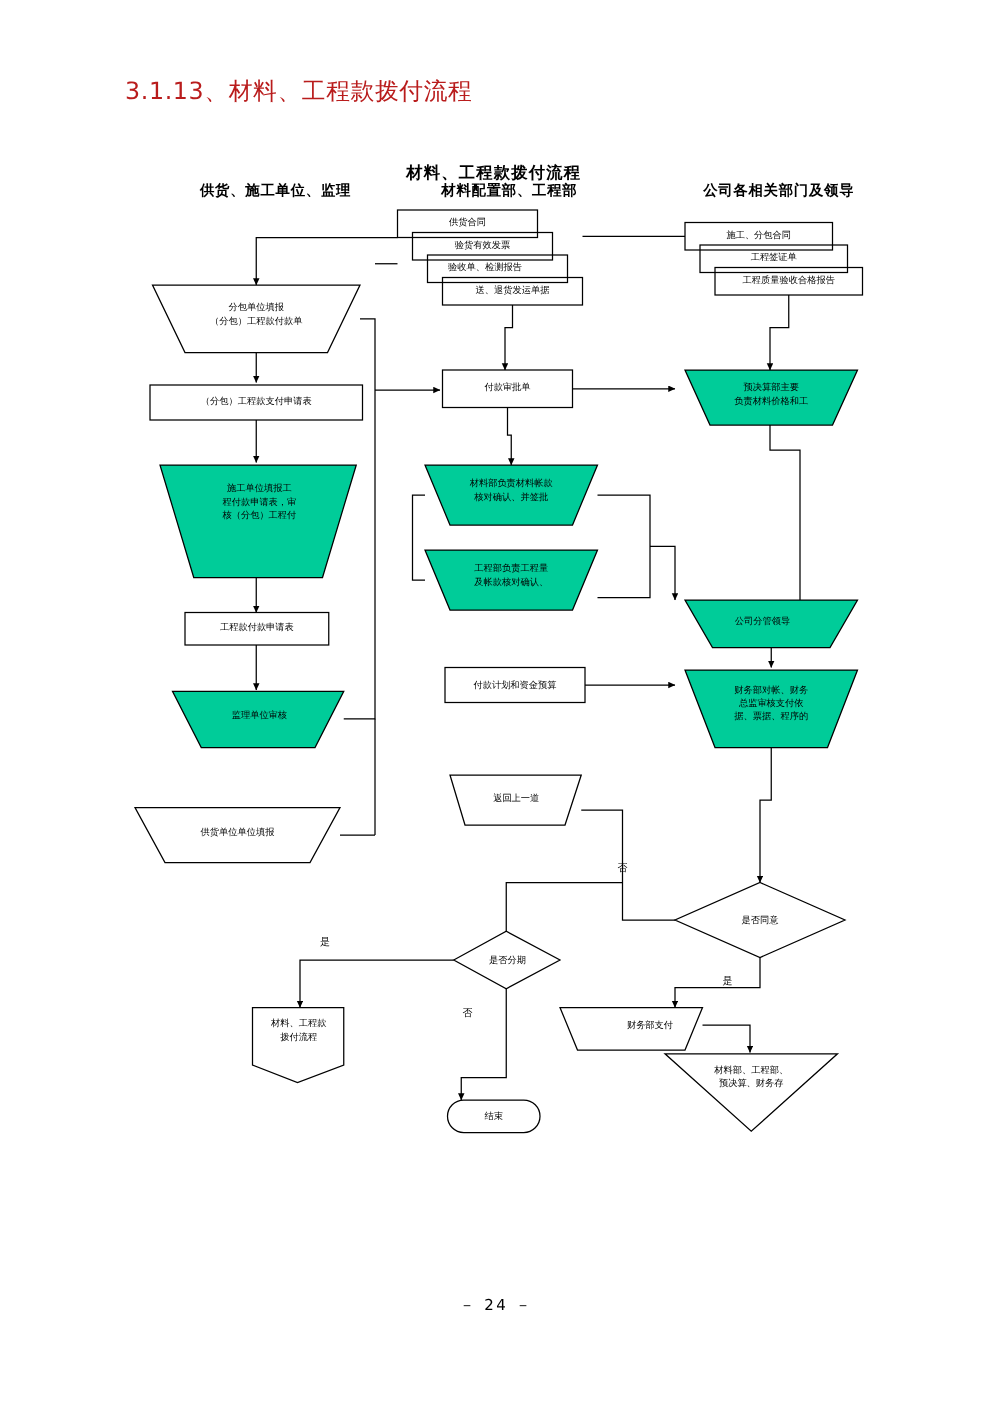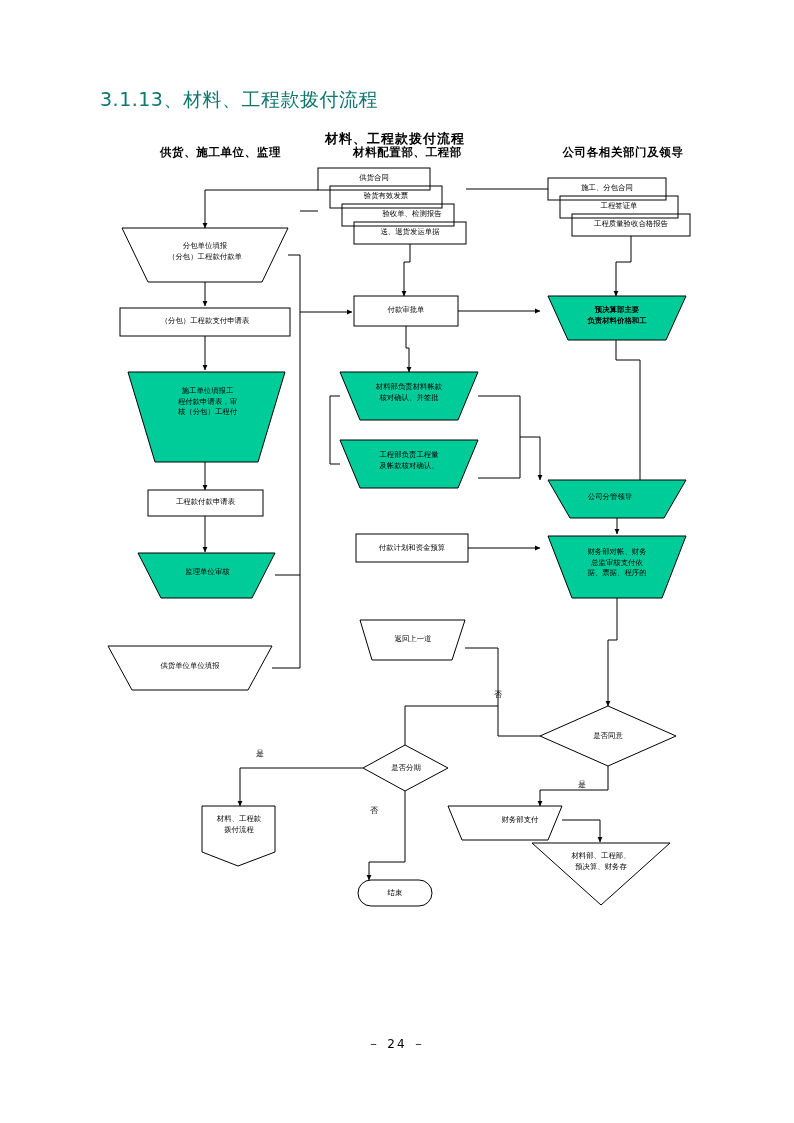--- a/index.html
+++ b/index.html
@@ -5,22 +5,22 @@
   html,body{margin:0;padding:0;background:#ffffff;}
   body{
     width:794px;height:1123px;position:relative;overflow:hidden;
     font-family:"Liberation Sans","DejaVu Sans",sans-serif;
     color:#000;
   }
   .page{position:absolute;inset:0;}
 
   
   .doc-title{
-    position:absolute;left:100px;top:87px;
-    font-size:19px;letter-spacing:.5px;color:#0f766e;
+    position:absolute;left:100px;top:60px;
+    font-size:19px;letter-spacing:.5px;color:#b91c1c;
     font-family:"DejaVu Sans","Liberation Sans",sans-serif;
     white-space:nowrap;
   }
 
   
   .chart{position:absolute;left:0;top:0;width:794px;height:1000px;}
   .chart svg{position:absolute;left:0;top:0;}
 
   
   .lbl{
@@ -161,21 +161,21 @@
     </svg>
 
     <div class="lbl chart-title" style="left:285px;top:130px;width:220px;">材料、工程款拨付流程</div>
 
     <div class="lbl col-head" style="left:128px;top:144px;width:185px;">供货、施工单位、监理</div>
     <div class="lbl col-head" style="left:315px;top:144px;width:185px;">材料配置部、工程部</div>
     <div class="lbl col-head" style="left:528px;top:144px;width:190px;">公司各相关部门及领导</div>
 
     <div class="lbl node-text" style="left:318px;top:173px;width:112px;">供货合同</div>
     <div class="lbl node-text" style="left:330px;top:191px;width:112px;">验货有效发票</div>
-    <div class="lbl node-text" style="left:342px;top:209px;width:92px;margin-left:24px;">验收单、检测报告</div>
+    <div class="lbl node-text" style="left:342px;top:209px;width:92px;">验收单、检测报告</div>
     <div class="lbl node-text" style="left:354px;top:227px;width:112px;">送、退货发运单据</div>
 
     <div class="lbl node-text" style="left:548px;top:183px;width:118px;">施工、分包合同</div>
     <div class="lbl node-text" style="left:560px;top:201px;width:118px;">工程签证单</div>
     <div class="lbl node-text" style="left:572px;top:219px;width:118px;">工程质量验收合格报告</div>
 
     <div class="lbl node-text" style="left:135px;top:241px;width:140px;">分包单位填报
 （分包）工程款付款单</div>
     <div class="lbl node-text" style="left:120px;top:316px;width:170px;">（分包）工程款支付申请表</div>
     <div class="lbl node-text g" style="left:145px;top:386px;width:125px;">施工单位填报工
@@ -186,21 +186,21 @@
     <div class="lbl node-text" style="left:125px;top:661px;width:130px;">供货单位单位填报</div>
 
     <div class="lbl node-text" style="left:354px;top:305px;width:104px;">付款审批单</div>
     <div class="lbl node-text g" style="left:348px;top:382px;width:122px;">材料部负责材料帐款
 核对确认、并签批</div>
     <div class="lbl node-text g" style="left:348px;top:450px;width:122px;">工程部负责工程量
 及帐款核对确认、</div>
     <div class="lbl node-text" style="left:356px;top:543px;width:112px;">付款计划和资金预算</div>
     <div class="lbl node-text" style="left:368px;top:634px;width:90px;">返回上一道</div>
 
-    <div class="lbl node-text g" style="left:556px;top:305px;width:122px;font-weight:bold;">预决算部主要
+    <div class="lbl node-text g" style="left:556px;top:305px;width:122px;">预决算部主要
 负责材料价格和工</div>
     <div class="lbl node-text g" style="left:558px;top:492px;width:104px;">公司分管领导</div>
     <div class="lbl node-text g" style="left:558px;top:547px;width:118px;">财务部对帐、财务
 总监审核支付依
 据、票据、程序的</div>
 
     <div class="lbl node-text" style="left:566px;top:731px;width:84px;">是否同意</div>
     <div class="lbl node-text" style="left:368px;top:763px;width:76px;">是否分期</div>
     <div class="lbl node-text" style="left:203px;top:814px;width:72px;">材料、工程款
 拨付流程</div>

